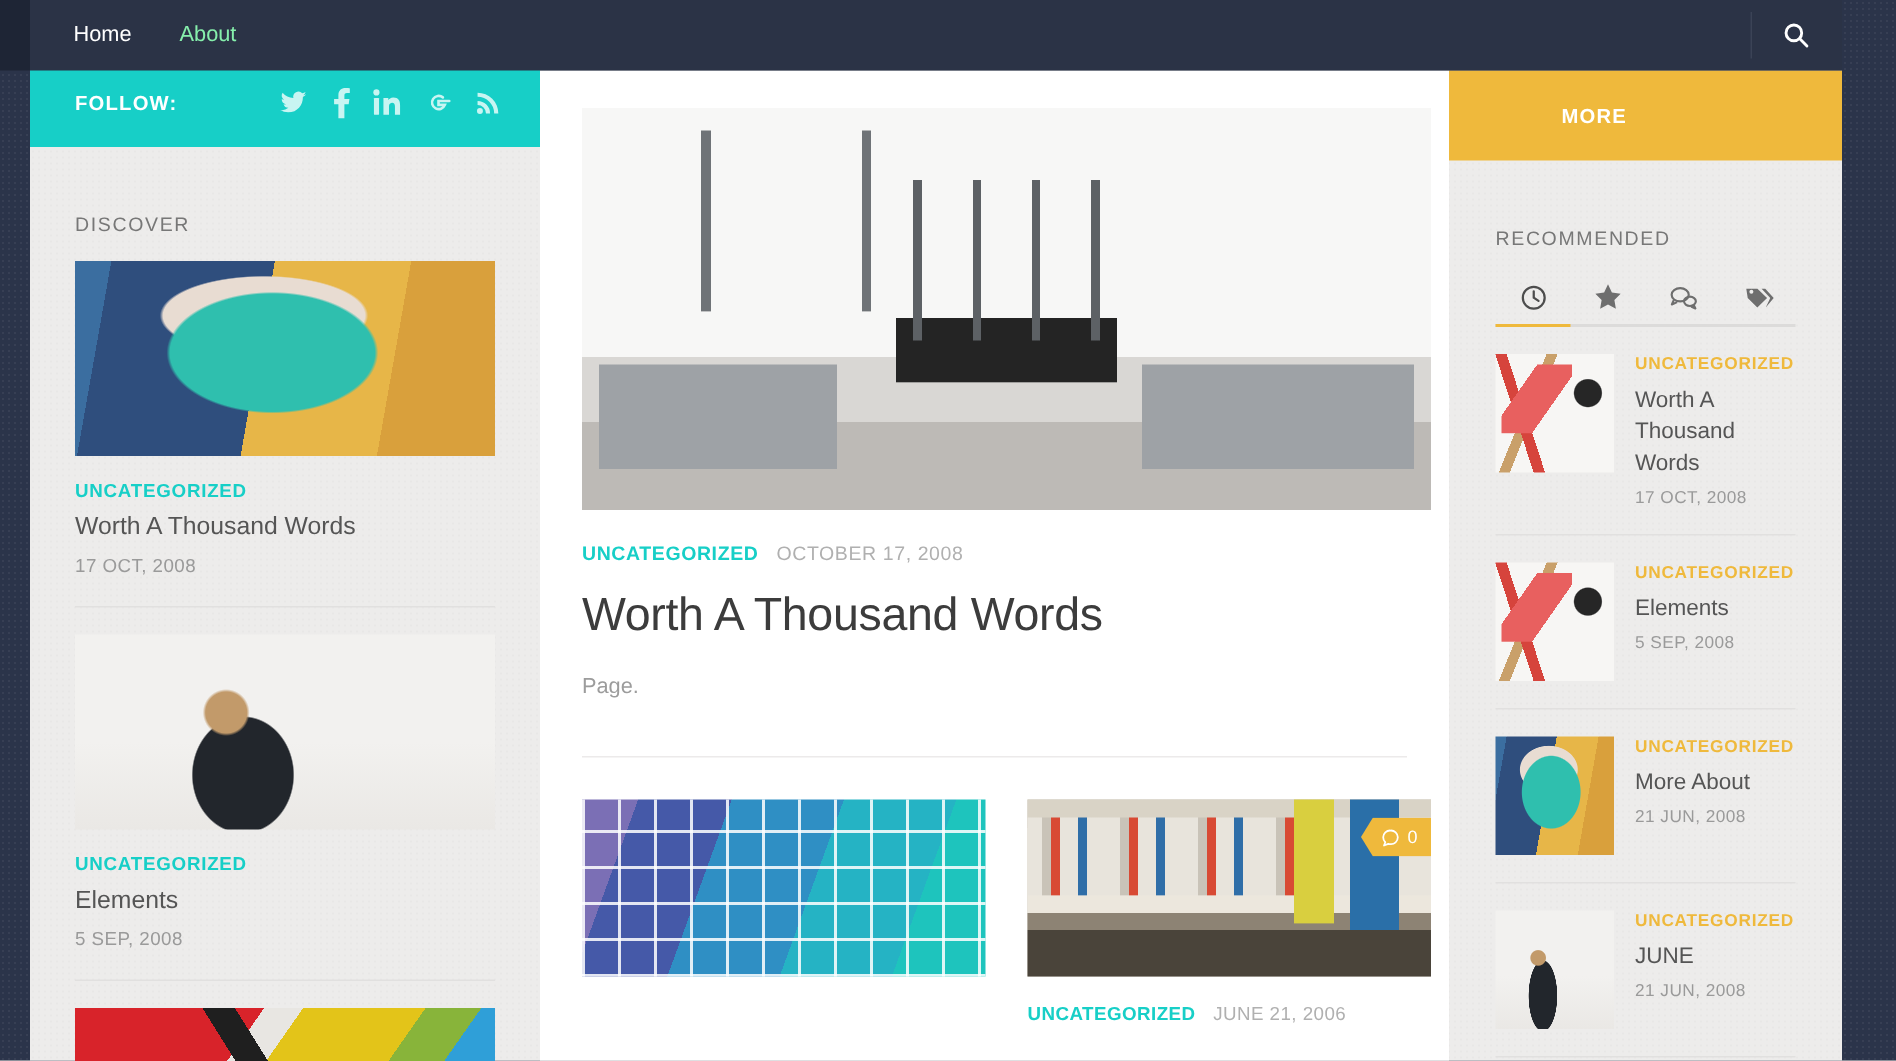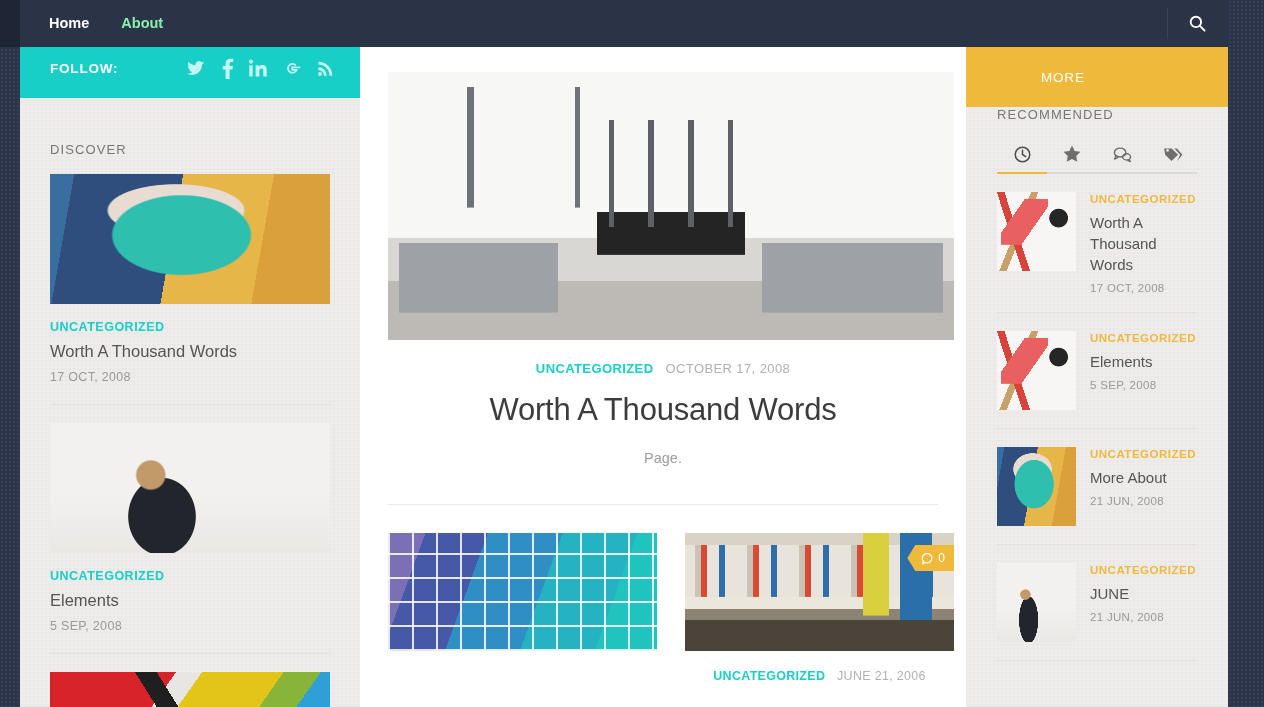--- a/index.html
+++ b/index.html
@@ -52,21 +52,20 @@
   
   .navbar {
     position: absolute;
     top: 0; left: 20px;
     width: 1208px;
     height: 47px;
     background: #2b3346;
     z-index: 5;
     display: flex;
     align-items: flex-end;
-    font-weight: bold;
   }
   .nav-left-cap {
     position: absolute;
     top: 0; left: 0;
     width: 20px;
     height: 47px;
     background: #1e2535;
     z-index: 6;
   }
   .nav-items { display: flex; align-items: center; height: 47px; margin-left: 13px; }
@@ -172,21 +171,20 @@
   .main-col {
     position: absolute;
     top: 47px;
     left: 360px;
     width: 606px;
     height: 660px;
     background: #ffffff;
     z-index: 3;
     padding: 25px 28px 0 28px;
     overflow: hidden;
-    text-align: center;
   }
   .hero-img { width: 566px; height: 268px; display: block; }
   .meta-row { margin-top: 21px; font-size: 13px; letter-spacing: 0.4px; }
   .meta-cat { color: #17cfc7; font-weight: bold; cursor: pointer; }
   .meta-date { color: #b0b0b0; margin-left: 8px; }
   .article-title {
     font-size: 31px;
     font-weight: normal;
     color: #3c3c3c;
     margin-top: 16px;
@@ -236,29 +234,30 @@
   .more-bar {
     height: 60px;
     background: #efb93c;
     display: flex;
     align-items: center;
     padding-left: 31px;
   }
   .more-label {
     color: #ffffff;
     font-size: 13.5px;
-    font-weight: normal;
+    font-weight: bold;
     letter-spacing: 0.8px;
     padding-left: 44px;
   }
   .right-body { padding: 0 31px 0 31px; }
   .rec-label {
     font-size: 13px;
     color: #777777;
     letter-spacing: 1.1px;
+    padding-top: 44px;
     padding-bottom: 14px;
   }
   .rec-tabs {
     display: flex;
     border-bottom: 2px solid #dcdbda;
     position: relative;
   }
   .rec-tab {
     flex: 1;
     height: 36px;

